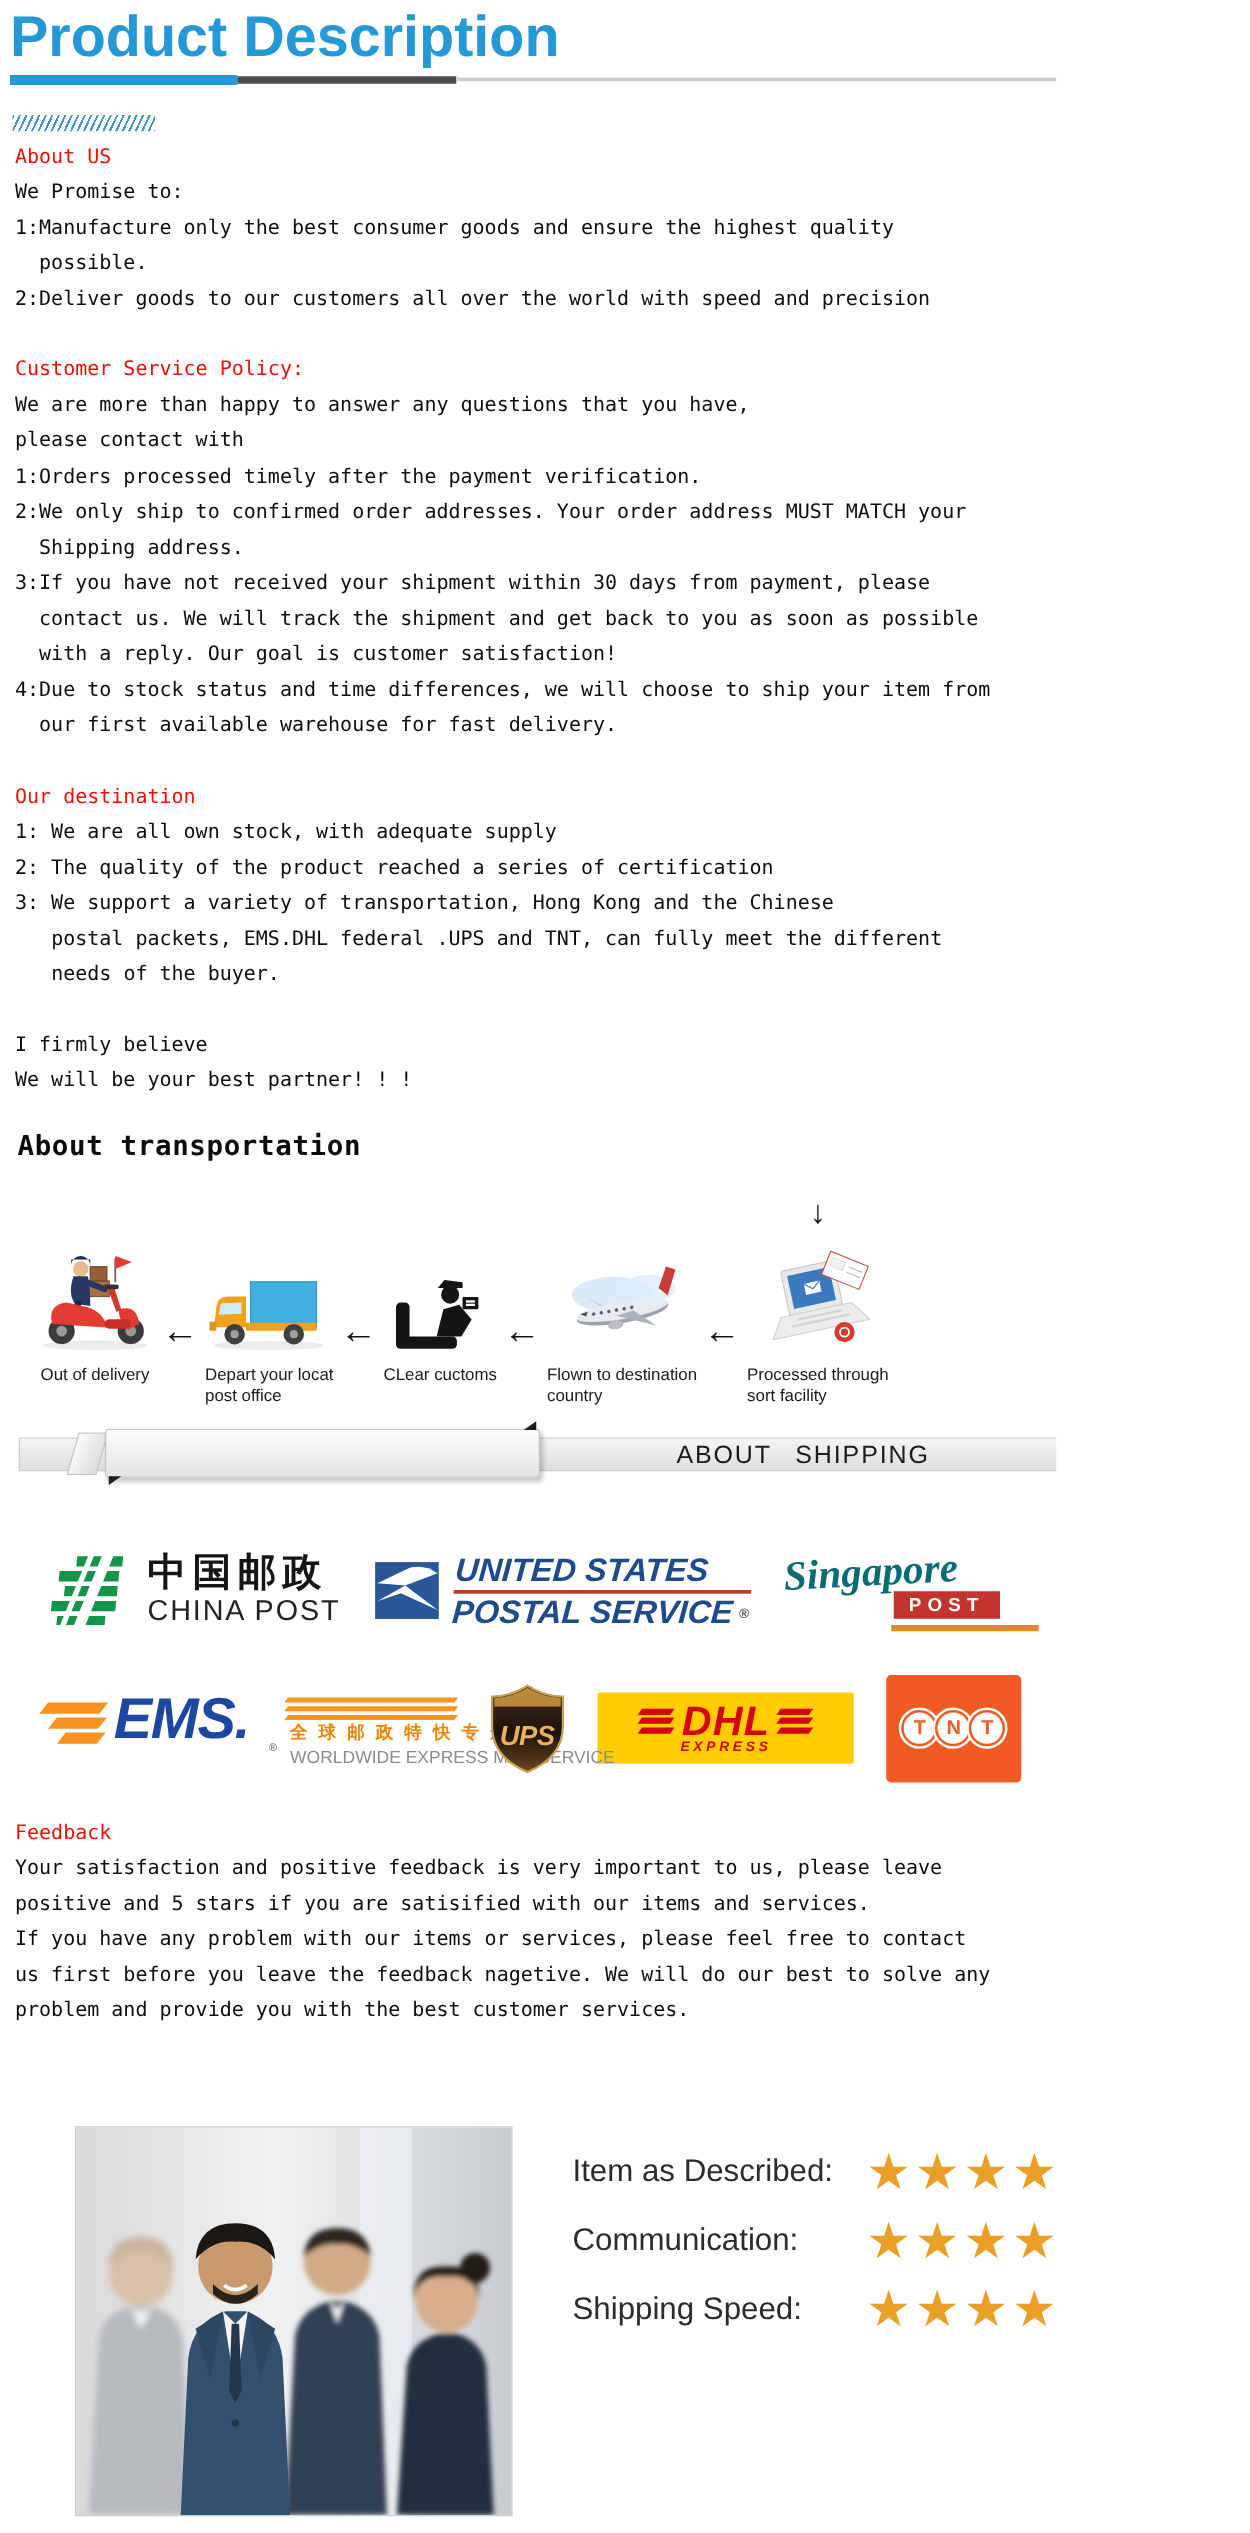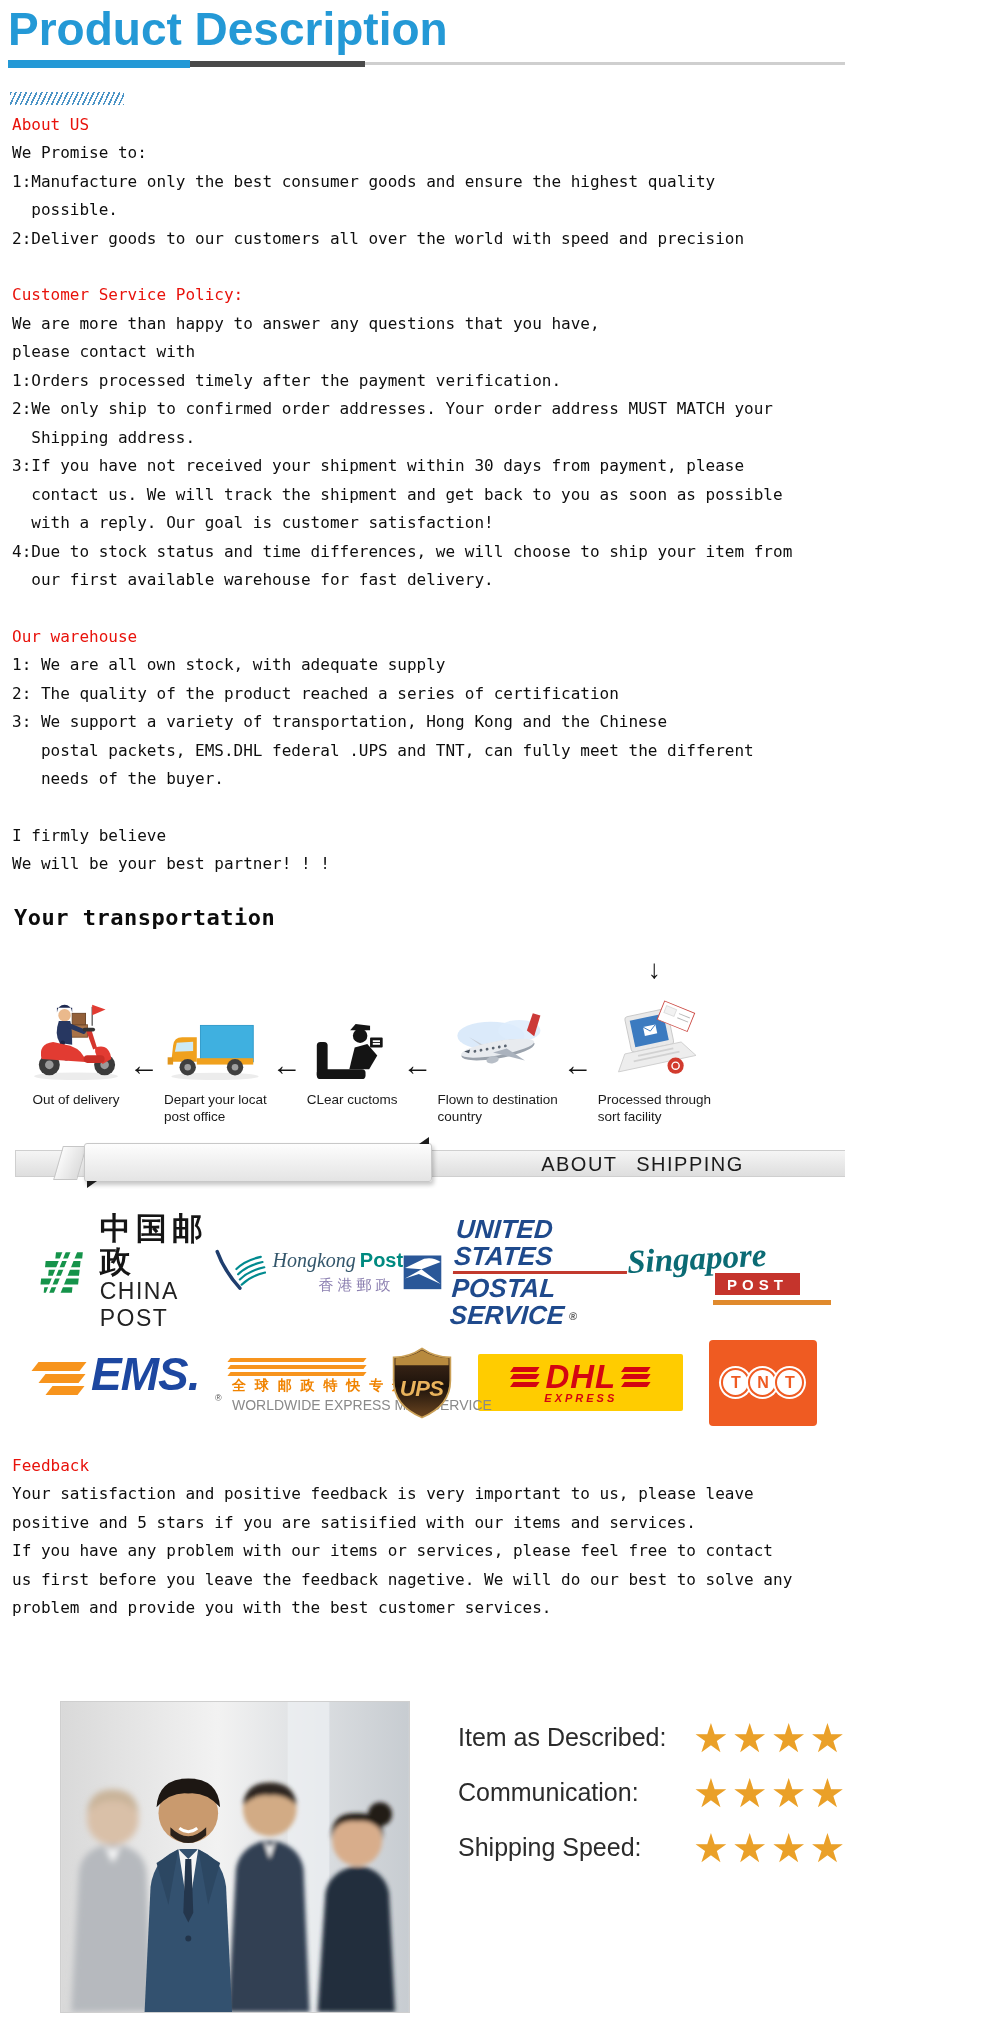--- a/index.html
+++ b/index.html
@@ -146,32 +146,32 @@
 1:Orders processed timely after the payment verification.
 2:We only ship to confirmed order addresses. Your order address MUST MATCH your
   Shipping address.
 3:If you have not received your shipment within 30 days from payment, please
   contact us. We will track the shipment and get back to you as soon as possible
   with a reply. Our goal is customer satisfaction!
 4:Due to stock status and time differences, we will choose to ship your item from
   our first available warehouse for fast delivery.</div>
   <div class="gap"></div>
 
-  <div class="mono sec-head">Our warehouse</div>
+  <div class="mono sec-head">Our destination</div>
   <div class="mono">1: We are all own stock, with adequate supply
 2: The quality of the product reached a series of certification
 3: We support a variety of transportation, Hong Kong and the Chinese
    postal packets, EMS.DHL federal .UPS and TNT, can fully meet the different
    needs of the buyer.</div>
   <div class="gap"></div>
 
   <div class="mono">I firmly believe
 We will be your best partner! ! !</div>
 
-  <div class="trans-head">Your transportation</div>
+  <div class="trans-head">About transportation</div>
 
   <div class="steps">
 
     <div class="step">
       <div class="icon-box">
         <svg viewBox="0 0 100 86" width="96" height="82">
           <ellipse cx="50" cy="80" rx="44" ry="4" fill="#ececec"></ellipse>
           <rect x="44" y="26" width="18" height="13" fill="#a87248" stroke="#7d5333"></rect>
           <rect x="46" y="14" width="14" height="12" fill="#936039" stroke="#6f4728"></rect>
           <line x1="67" y1="7" x2="67" y2="27" stroke="#666" stroke-width="1.5"></line>
@@ -313,35 +313,20 @@
         </g>
         <path d="M46 0 L20 64 L30 64 L56 0 Z" fill="#fff"></path>
         <path d="M34 0 L8 64 L13 64 L39 0 Z" fill="#fff"></path>
       </svg>
       <div class="cp-text">
         <div class="cp-cn">中国邮政</div>
         <div class="cp-en">CHINA POST</div>
       </div>
     </div>
 
-    <div class="logo">
-      <svg viewBox="0 0 62 56" width="54" height="49" fill="none" stroke-linecap="round">
-        <path d="M6 4 Q14 26 32 46" stroke="#1f3e6e" stroke-width="4"></path>
-        <path d="M56 10 Q38 14 28 24" stroke="#008a8f" stroke-width="2.5"></path>
-        <path d="M58 16 Q40 20 30 30" stroke="#008a8f" stroke-width="2.5"></path>
-        <path d="M60 22 Q42 26 32 36" stroke="#008a8f" stroke-width="2.5"></path>
-        <path d="M61 28 Q44 32 34 42" stroke="#008a8f" stroke-width="2.5"></path>
-      </svg>
-      <div class="hk-text">
-        <div>
-          <span class="hk-script">Hongkong</span><span class="hk-post">Post</span>
-        </div>
-        <div class="hk-cn">香港郵政</div>
-      </div>
-    </div>
 
     <div class="logo">
       <svg viewBox="0 0 60 56" width="54" height="50">
         <rect x="1" y="3" width="57" height="51" fill="#2a5798"></rect>
         <path d="M3 22 L32 8 Q46 5 57 13 L28 24 Z" fill="#fff"></path>
         <path d="M28 24 L57 46 L24 31 L3 38 Z" fill="#fff"></path>
       </svg>
       <div class="usps-text">
         <div>UNITED STATES</div>
         <div class="usps-div"></div>

